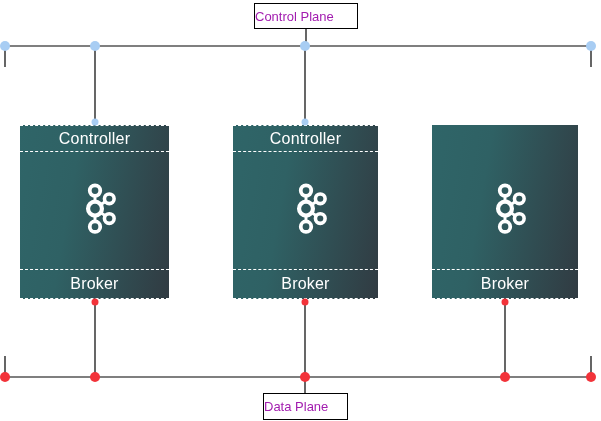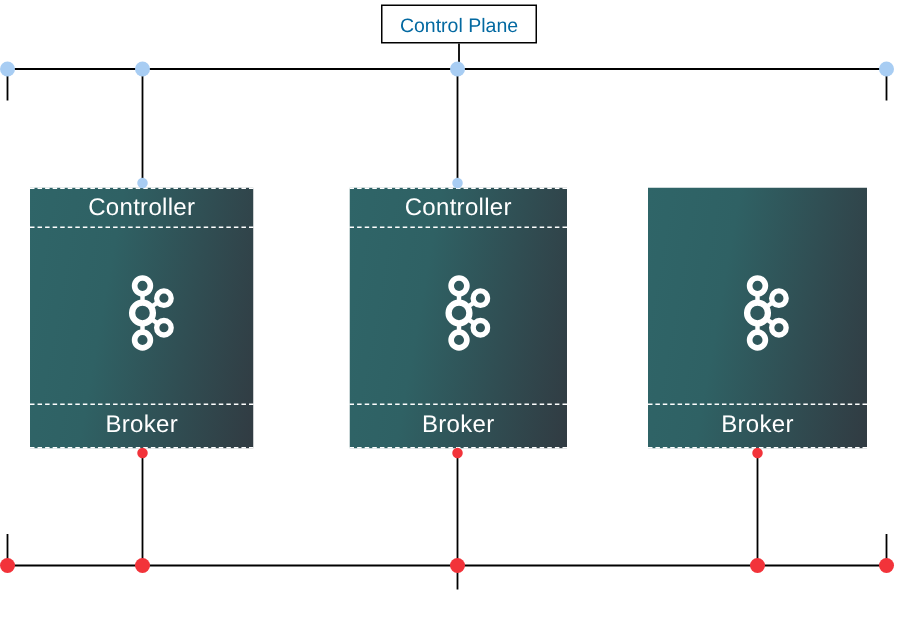--- a/index.html
+++ b/index.html
@@ -15,25 +15,24 @@
     position: absolute;
     left: 0; top: 0;
     z-index: 3;
     pointer-events: none;
   }
   .plane-label {
     position: absolute;
     z-index: 4;
     background: #ffffff;
     border: 1px solid #000000;
-    color: #0369a1;
+    color: #a21caf;
     font-size: 13px;
     display: flex;
     align-items: center;
-    justify-content: center;
     box-sizing: border-box;
     white-space: nowrap;
   }
   .control-plane-label { left: 254px; top: 3px; width: 104px; height: 26px; }
   .data-plane-label   { left: 263px; top: 393px; width: 85px; height: 27px; }
   .node {
     position: absolute;
     top: 122px;
     height: 180px;
     box-sizing: border-box;
@@ -171,14 +170,17 @@
       <circle cx="95" cy="377" r="5"></circle>
       <circle cx="305" cy="377" r="5"></circle>
       <circle cx="505" cy="377" r="5"></circle>
       <circle cx="591" cy="377" r="5"></circle>
     </g>
   </svg>
 
   <div class="plane-label control-plane-label">
     <span>Control Plane</span>
   </div>
+  <div class="plane-label data-plane-label">
+    <span>Data Plane</span>
+  </div>
 
 </div>
 
 </body></html>

